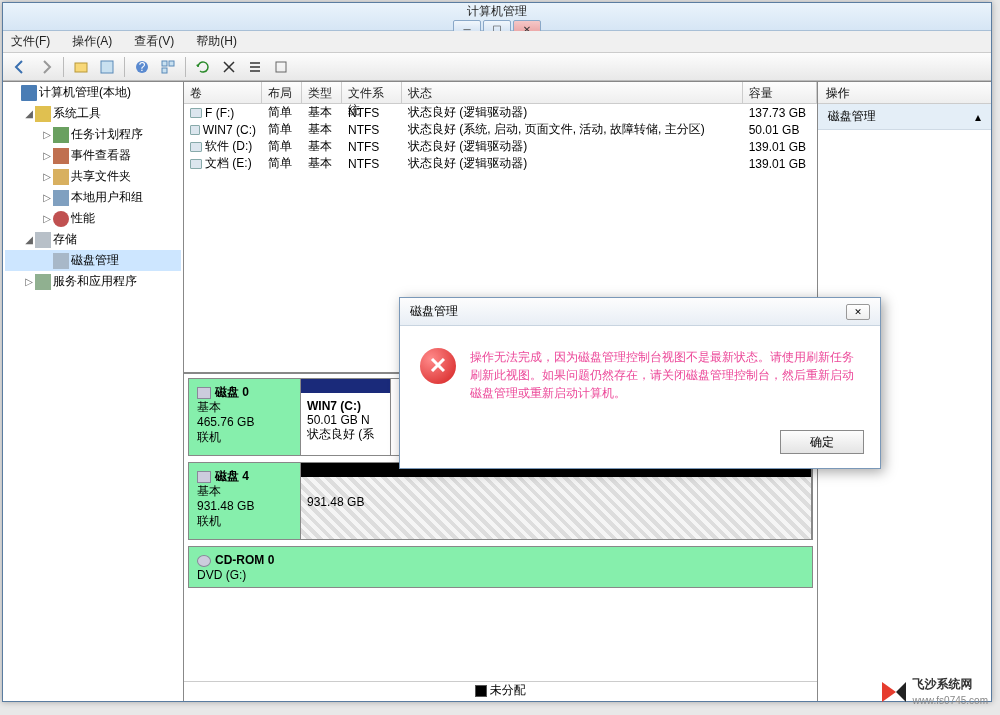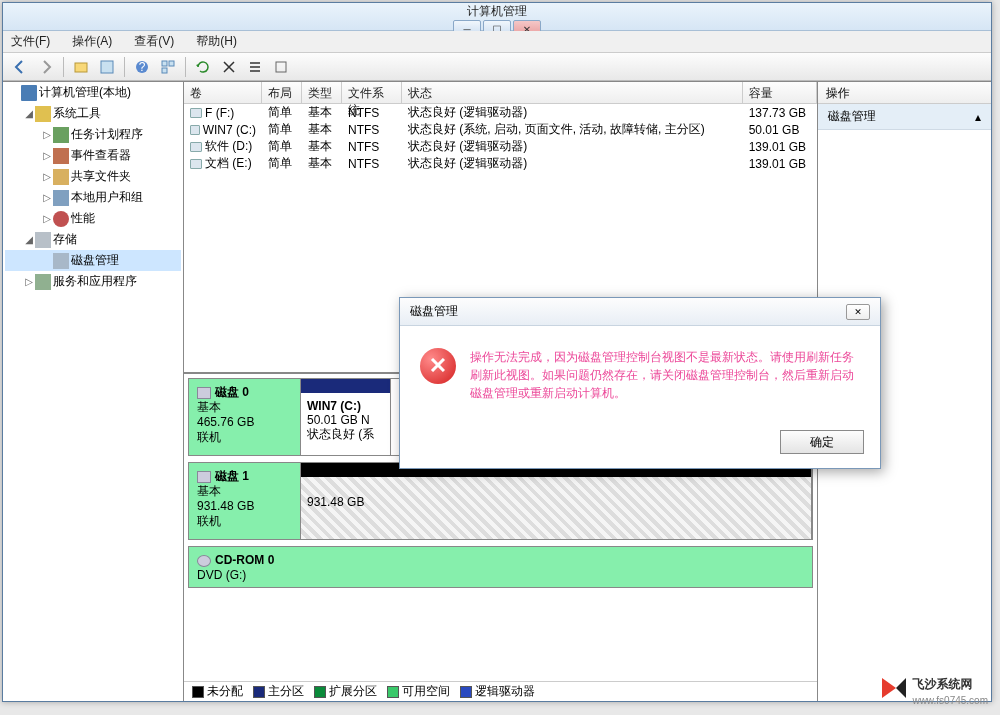--- a/index.html
+++ b/index.html
@@ -57,39 +57,39 @@
 .disk-info .d-icon { display: inline-block; width: 14px; height: 12px; background: #ccd; border: 1px solid #889; margin-right: 4px; vertical-align: middle; }
 .disk-info .d-title { font-weight: bold; }
 .disk-info div { line-height: 15px; }
 .disk-parts { flex: 1; display: flex; }
 .part { border-right: 1px solid #888; padding: 4px 6px; position: relative; }
 .part .bar { position: absolute; top: 0; left: 0; right: 0; height: 14px; background: #1a2a7a; }
 .part .pt { margin-top: 16px; line-height: 14px; }
 .part.hatched { background: repeating-linear-gradient(45deg, #f5f5f5, #f5f5f5 4px, #ddd 4px, #ddd 8px); }
 .part.hatched .bar { background: #000; }
 
-.legend { height: 20px; background: #fff; border-top: 1px solid #ccc; display: flex; align-items: center; padding: 0 8px; gap: 10px; font-size: 11px; }
+.legend { height: 20px; background: #fff; border-top: 1px solid #ccc; display: flex; align-items: center; padding: 0 8px; gap: 10px; font-size: 11px; flex-direction: column; }
 .leg-item { display: flex; align-items: center; gap: 3px; }
 .leg-box { width: 12px; height: 12px; border: 1px solid #555; }
 
 .actions-panel { width: 192px; background: #fff; }
 .actions-header { height: 22px; background: linear-gradient(#fdfdfd, #eee); border-bottom: 1px solid #ccc; padding: 3px 8px; font-weight: normal; }
 .action-sub { background: #e4eef7; padding: 4px 10px; border-bottom: 1px solid #cfdae5; display: flex; justify-content: space-between; align-items: center; }
 .action-item { padding: 5px 18px; cursor: pointer; display: flex; justify-content: space-between; }
 
 .dialog { position: absolute; left: 399px; top: 297px; width: 482px; background: #fff; border: 1px solid #7a98b8; box-shadow: 3px 3px 12px rgba(0,0,0,0.35); z-index: 100; }
 .dlg-title { height: 28px; background: linear-gradient(#fdfdfd, #e8eef5); border-bottom: 1px solid #c8d4e0; display: flex; align-items: center; justify-content: space-between; padding: 0 10px; }
 .dlg-close { width: 24px; height: 16px; border: 1px solid #999; border-radius: 2px; display: flex; align-items: center; justify-content: center; font-size: 9px; cursor: pointer; background: linear-gradient(#fff,#eee); }
 .dlg-body { padding: 22px 20px 18px 20px; display: flex; gap: 14px; }
 .dlg-icon { width: 36px; height: 36px; border-radius: 50%; background: radial-gradient(circle at 30% 30%, #ff8a8a, #d42020); display: flex; align-items: center; justify-content: center; color: #fff; font-size: 22px; font-weight: bold; flex-shrink: 0; }
 .dlg-text { line-height: 18px; color: #ec4899; }
 .dlg-footer { padding: 10px 16px 14px; display: flex; justify-content: flex-end; }
 .dlg-btn { width: 84px; height: 24px; background: linear-gradient(#fdfdfd, #e4e4e4); border: 1px solid #8a8a8a; cursor: pointer; }
 
-.watermark { position: absolute; right: 12px; bottom: 8px; display: flex; align-items: flex-start; gap: 6px; color: #333; font-size: 15px; }
+.watermark { position: absolute; right: 12px; bottom: 8px; display: flex; align-items: center; gap: 6px; color: #333; font-size: 15px; }
 .watermark small { color: #888; font-size: 10px; }
 .wm-icon { width: 24px; height: 24px; position: relative; }
 .wm-icon::before { content: ''; position: absolute; left: 0; top: 2px; border-style: solid; border-width: 10px 0 10px 14px; border-color: transparent transparent transparent #e63c2e; }
 .wm-icon::after { content: ''; position: absolute; right: 0; top: 2px; border-style: solid; border-width: 10px 0 10px 10px; border-color: transparent transparent transparent #222; transform: scaleX(-1); }
 
 svg { width: 16px; height: 16px; }
 </style>
 </head>
 <body>
 
@@ -294,21 +294,21 @@
               <div class="bar"></div>
               <div class="pt"><b>WIN7  (C:)</b></div>
               <div class="pt" style="margin-top:0">50.01 GB N</div>
               <div class="pt" style="margin-top:0">状态良好 (系</div>
             </div>
           </div>
         </div>
 
         <div class="disk-row">
           <div class="disk-info">
-            <div><span class="d-icon"></span><span class="d-title">磁盘 1</span></div>
+            <div><span class="d-icon"></span><span class="d-title">磁盘 4</span></div>
             <div>基本</div>
             <div>931.48 GB</div>
             <div>联机</div>
           </div>
           <div class="disk-parts">
             <div class="part hatched" style="flex:1">
               <div class="bar"></div>
               <div class="pt" style="margin-top:28px">931.48 GB</div>
             </div>
           </div>

